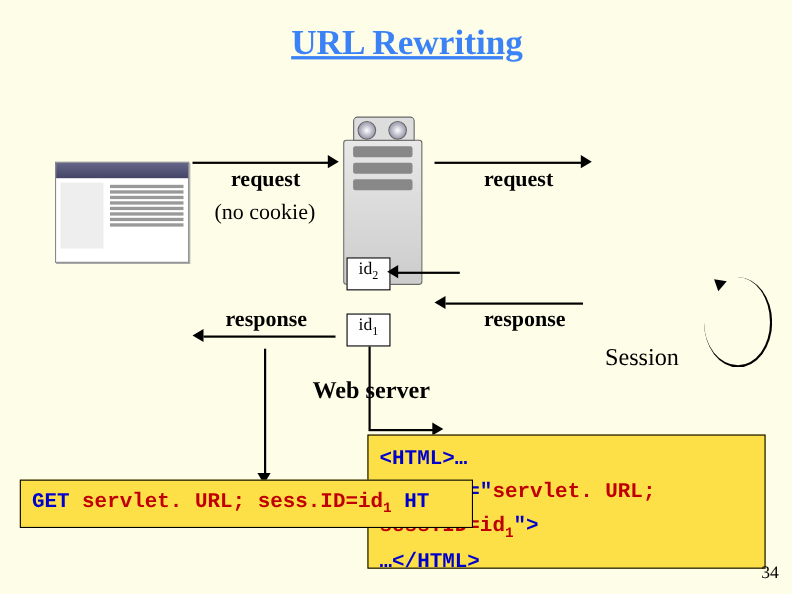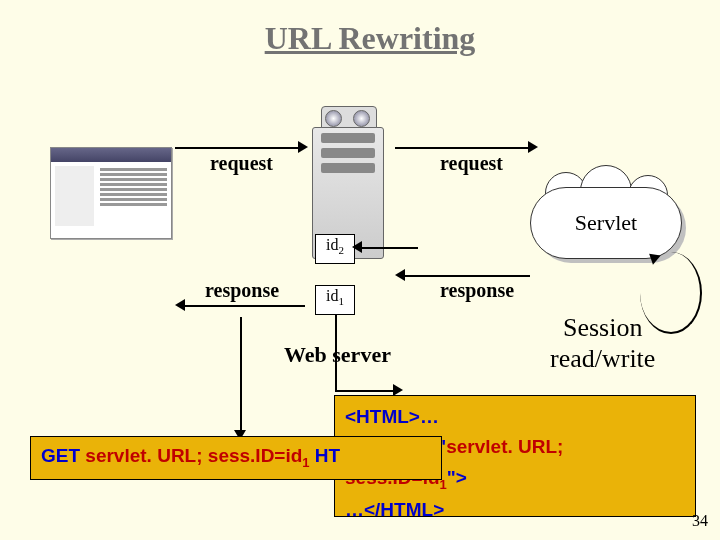--- a/index.html
+++ b/index.html
@@ -8,21 +8,21 @@
     height: 540px;
     background: #fefde8;
     font-family: Georgia, 'Times New Roman', serif;
     position: relative;
     overflow: hidden;
   }
   .title {
     text-align: center;
     font-size: 32px;
     font-weight: bold;
-    color: #737373;
+    color: #3b82f6;
     text-decoration: underline;
     padding-top: 20px;
     margin-left: 20px;
   }
   .diagram {
     position: relative;
     width: 100%;
     height: 350px;
   }
   .browser-img {
@@ -95,45 +95,45 @@
   }
   .cloud .shadow { background:#c0c0c0; left:6px; top:6px; }
   .cloud .main { background:#fff; border:1px solid #333; left:0; top:0;
     display:flex; align-items:center; justify-content:center; font-size:22px; }
   .cloud .bump { position:absolute; background:#fff; border:1px solid #333; border-radius:50%; }
   .cloud .b1 { width:40px; height:40px; left:15px; top:-15px; }
   .cloud .b2 { width:50px; height:50px; left:50px; top:-22px; }
   .cloud .b3 { width:38px; height:38px; left:98px; top:-12px; }
   .session-label {
     position:absolute; left:550px; top:255px;
-    font-size:26px; text-align:center; line-height:1.2;
+    font-size:22px; text-align:right; line-height:1.2;
   }
   .lbl { position:absolute; font-size:20px; font-weight:bold; }
   #req1 { left:210px; top:95px; }
   #nocookie { left:195px; top:125px; font-weight:normal; }
   #resp1 { left:205px; top:222px; }
   #req2 { left:440px; top:95px; }
   #resp2 { left:440px; top:222px; }
   
   .arr { position:absolute; background:#000; }
   .arr.h { height:2px; }
   .arr.v { width:2px; }
   .ah-r, .ah-l, .ah-d, .ah-u { position:absolute; width:0; height:0; }
   .ah-r { border-left:10px solid #000; border-top:6px solid transparent; border-bottom:6px solid transparent; }
   .ah-l { border-right:10px solid #000; border-top:6px solid transparent; border-bottom:6px solid transparent; }
   .ah-d { border-top:10px solid #000; border-left:6px solid transparent; border-right:6px solid transparent; }
   .codebox {
     position:absolute;
-    background:#eab308; border:1px solid #000;
-    font-family: Liberation Sans, sans-serif;
+    background:#fde047; border:1px solid #000;
+    font-family: Liberation Mono, monospace;
     font-size:19px;
     padding: 6px 10px;
   }
   #box-html { left:334px; top:395px; width:340px; height:108px; line-height:1.6; }
-  #box-get  { left:30px;  top:436px; width:390px; height:28px; padding-top:8px; }
+  #box-get  { left:18px;  top:436px; width:390px; height:28px; padding-top:8px; }
   .red { color:#c00000; font-weight:bold; }
   .blue { color:#0000cc; font-weight:bold; }
   .sub1 { font-size:13px; vertical-align:sub; }
   .pagenum {
     position:absolute; right:12px; bottom:10px;
     font-size:16px; color:#000;
   }
   .curve { position:absolute; border:2px solid #000; border-radius:50%; background:transparent; }
 </style>
 </head>
@@ -156,20 +156,21 @@
           <div class="line"></div>
         <div class="line"></div>
           <div class="line"></div>
       </div>
     </div>
   </div>
 
   <div class="arr h" style="left:175px; top:90px; width:125px;"></div>
   <div class="ah-r" style="left:298px; top:84px;"></div>
   <div class="lbl" id="req1">request</div>
+  <div class="lbl" id="nocookie">(no cookie)</div>
 
   <div class="arr h" style="left:185px; top:248px; width:120px;"></div>
   <div class="ah-l" style="left:175px; top:242px;"></div>
   <div class="lbl" id="resp1">response</div>
 
   <div class="server">
     <div class="tower">
       <div class="cd"></div>
         <div class="cd cd2"></div>
       <div class="slot"></div>
@@ -190,32 +191,23 @@
   <div class="ah-l" style="left:352px; top:184px;"></div>
 
   <div class="arr h" style="left:395px; top:90px; width:135px;"></div>
   <div class="ah-r" style="left:528px; top:84px;"></div>
   <div class="lbl" id="req2">request</div>
 
   <div class="arr h" style="left:405px; top:218px; width:125px;"></div>
   <div class="ah-l" style="left:395px; top:212px;"></div>
   <div class="lbl" id="resp2">response</div>
 
-  <div class="cloud">
-    <div class="shadow"></div>
-    <div class="bump b1"></div>
-      <div class="bump b2"></div>
-      <div class="bump b3"></div>
-    <div class="main">
-        <span>Servlet</span>
-      </div>
-  </div>
 
   <div class="session-label">
-    <span>Session</span><br><span>read/write</span>
+    <span>Session</span><br>
   </div>
 
   <div class="curve" style="left:640px; top:195px; width:60px; height:80px; border-left:none; border-top:none;"></div>
   <div class="ah-l" style="left:648px; top:194px; transform:rotate(40deg);"></div>
 
   <div class="arr v" style="left:240px; top:260px; height:115px;"></div>
   <div class="ah-d" style="left:234px; top:373px;"></div>
 
   <div class="arr v" style="left:335px; top:258px; height:75px;"></div>
   <div class="arr h" style="left:335px; top:333px; width:60px;"></div>

